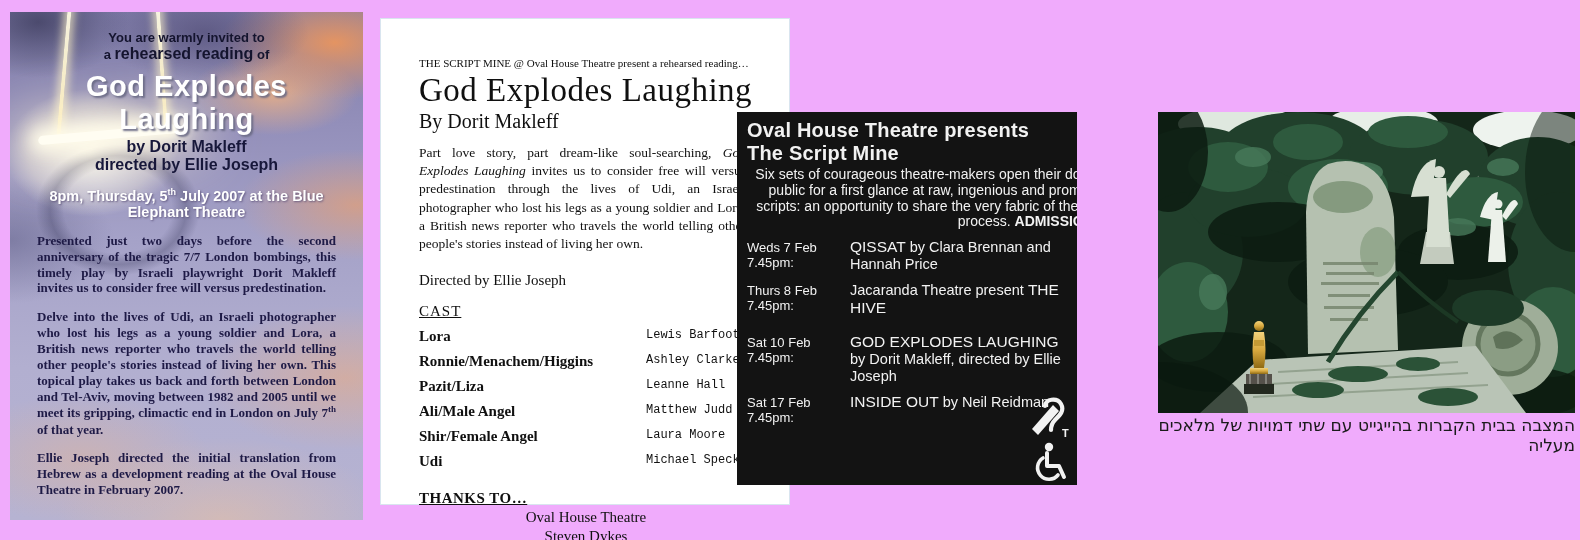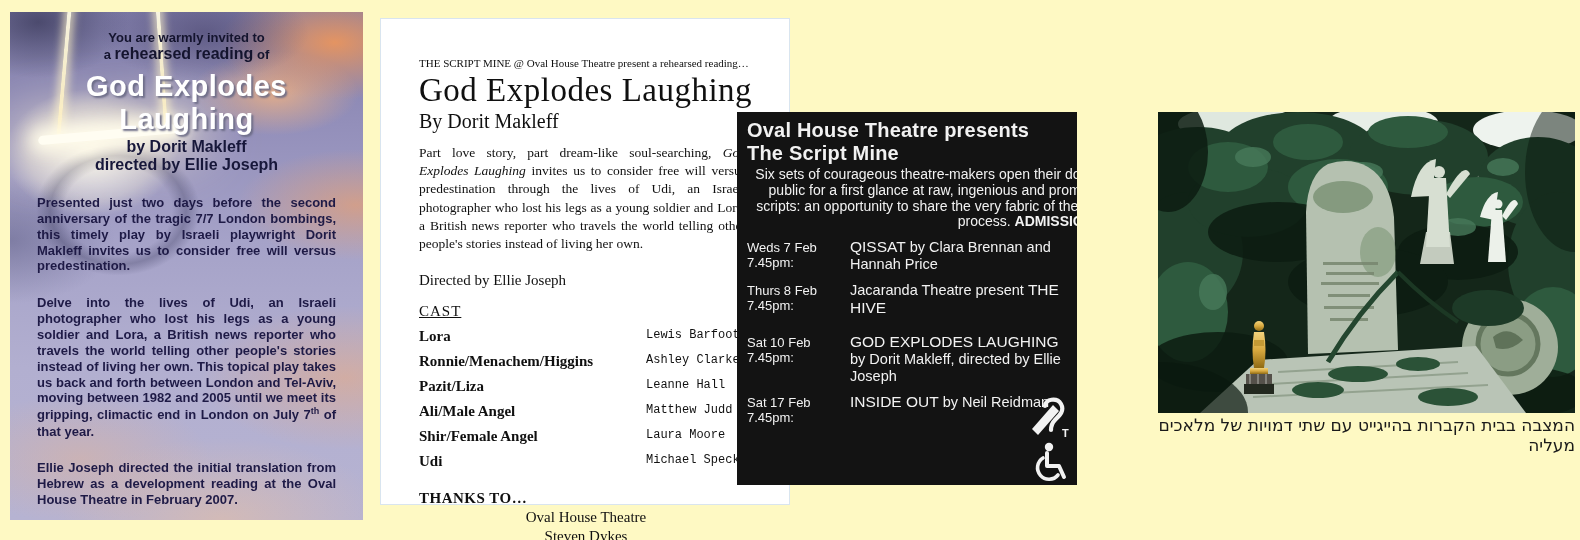--- a/index.html
+++ b/index.html
@@ -1,16 +1,16 @@
 <!DOCTYPE html>
 <html><head>
 <meta charset="utf-8">
 <style>
   html,body{margin:0;padding:0;background:#fff;}
-  .canvas{position:relative;width:1580px;height:540px;background:#fef9c3;overflow:hidden;
+  .canvas{position:relative;width:1580px;height:540px;background:#f0abfc;overflow:hidden;
           font-family:"Liberation Sans",sans-serif;}
 
   
   .flyer{position:absolute;left:10px;top:12px;width:353px;height:508px;overflow:hidden;
     color:#1e1a46;
     background:
       radial-gradient(ellipse 130px 80px at 8% 2%, rgba(40,40,70,.60), transparent 70%),
       radial-gradient(ellipse 150px 70px at 55% 4%, rgba(60,55,95,.50), transparent 70%),
       radial-gradient(ellipse 160px 80px at 92% 6%, rgba(238,150,90,.90), transparent 72%),
       radial-gradient(ellipse 120px 60px at 75% 16%, rgba(244,180,130,.80), transparent 70%),
@@ -34,38 +34,38 @@
     box-shadow:0 0 16px 8px rgba(255,252,235,.95), 0 0 48px 26px rgba(255,244,210,.55);transform:rotate(-5deg);}
   .flyer-content{position:relative;z-index:2;padding:0 27px;}
   .invite1{margin-top:18px;text-align:center;font-size:13px;font-weight:600;color:#14142e;}
   .invite2{text-align:center;font-size:13px;font-weight:600;color:#14142e;}
   .invite2 .big{font-size:16px;}
   .flyer-title{margin:7px 0 2px;text-align:center;font-size:29px;font-weight:700;letter-spacing:.5px;color:#ffffff;
     text-shadow:2px 2px 2px rgba(108,108,134,.95);}
   .fly-byline,.fly-director{text-align:center;font-size:16px;font-weight:600;color:#17173a;}
   .dateline{margin-top:13px;text-align:center;font-size:14.5px;font-weight:700;color:#fff;
     text-shadow:1px 1px 2px rgba(90,80,120,.85);}
-  .fp{margin:21px 0 0;font-size:13px;font-weight:600;line-height:1.22;text-align:justify;}
+  .fp{margin:13px 0 0;font-size:13px;font-weight:600;line-height:1.22;text-align:justify;font-family:Liberation Serif, serif;}
   .fp sup,.dateline sup{font-size:9px;}
 
   
   .program{position:absolute;left:380px;top:18px;width:410px;height:487px;box-sizing:border-box;
     background:#fff;border:1px solid #d9e5ef;font-family:"Liberation Serif",serif;color:#101010;z-index:1;}
   .prog-inner{padding:38px 0 0 38px;}
   .prog-header{font-size:11px;}
   .prog-title{margin:3px 0 0;font-size:33px;font-weight:400;letter-spacing:.5px;}
   .prog-byline{font-size:20px;margin-top:1px;}
   .prog-syn{margin-top:11px;width:327px;font-size:13.5px;line-height:1.35;text-align:justify;}
   .prog-syn i{font-style:italic;}
   .prog-directed{margin-top:19px;font-size:15px;}
   .cast-head{margin-top:14px;font-size:15px;font-weight:400;letter-spacing:1px;text-decoration:underline;}
   .cast-row{display:flex;margin-top:8px;}
   .cast-role{width:227px;font-size:15px;font-weight:700;}
   .cast-actor{font-size:12px;white-space:nowrap;font-family:Liberation Mono, monospace;}
-  .thanks-head{margin-top:20px;font-size:15px;font-weight:700;letter-spacing:.5px;}
+  .thanks-head{margin-top:20px;font-size:15px;font-weight:700;letter-spacing:.5px;text-decoration:underline;}
   .thanks-list{width:230px;margin-left:52px;margin-top:1px;text-align:center;font-size:15px;line-height:1.25;}
 
   
   .schedule{position:absolute;left:737px;top:112px;width:340px;height:373px;box-sizing:border-box;
     background:#131313;color:#f2f2f2;padding:7px 10px 0 10px;z-index:3;overflow:hidden;}
   .sch-title{margin:0;font-size:20px;font-weight:700;letter-spacing:.2px;}
   .sch-intro{margin:2px 0 0;font-size:14px;line-height:1.13;width:392px;text-align:right;}
   .sch-intro .adm{font-weight:700;}
   .event-row{display:flex;margin-top:8px;}
   .ev-date{flex:none;width:103px;font-size:13px;padding-top:2px;}
@@ -92,20 +92,21 @@
       <div class="rope rope1"></div>
       <div class="rope rope2"></div>
       <div class="bar"></div>
     </div>
     <div class="flyer-content">
       <div class="invite1">You are warmly invited to</div>
       <div class="invite2"><span>a </span><span class="big">rehearsed reading</span><span> of</span></div>
       <h1 class="flyer-title">God Explodes Laughing</h1>
       <div class="fly-byline">by Dorit Makleff</div>
       <div class="fly-director">directed by Ellie Joseph</div>
+      <div class="dateline"><span>8pm, Thursday, 5</span><sup>th</sup><span> July 2007 at the Blue Elephant Theatre</span></div>
       <p class="fp">Presented just two days before the second anniversary of the tragic 7/7 London bombings, this timely play by Israeli playwright Dorit Makleff invites us to consider free will versus predestination.</p>
       <p class="fp"><span>Delve into the lives of Udi, an Israeli photographer who lost his legs as a young soldier and Lora, a British news reporter who travels the world telling other people's stories instead of living her own.  This topical play takes us back and forth between London and Tel-Aviv, moving between 1982 and 2005 until we meet its gripping, climactic end in London on July 7</span><sup>th</sup><span> of that year.</span></p>
       <p class="fp">Ellie Joseph directed the initial translation from Hebrew as a development reading at the Oval House Theatre in February 2007.</p>
 
     </div>
   </section>
 
   <section class="program">
     <div class="prog-inner">
       <div class="prog-header">THE SCRIPT MINE @ Oval House Theatre present a rehearsed reading…</div>

